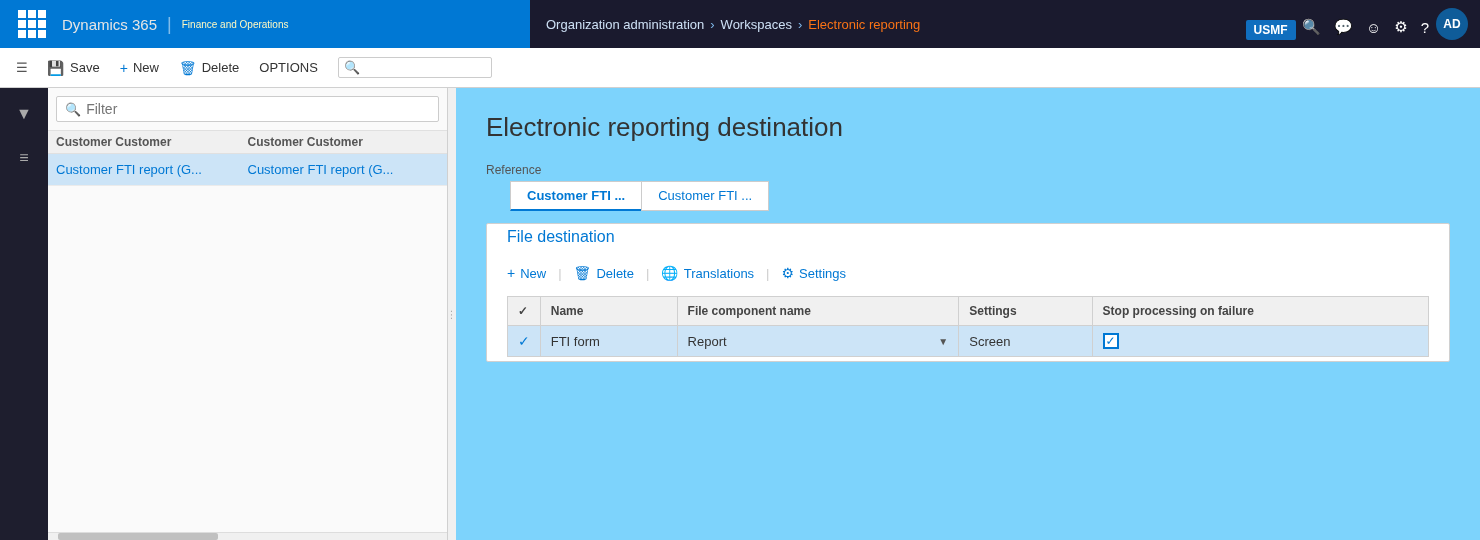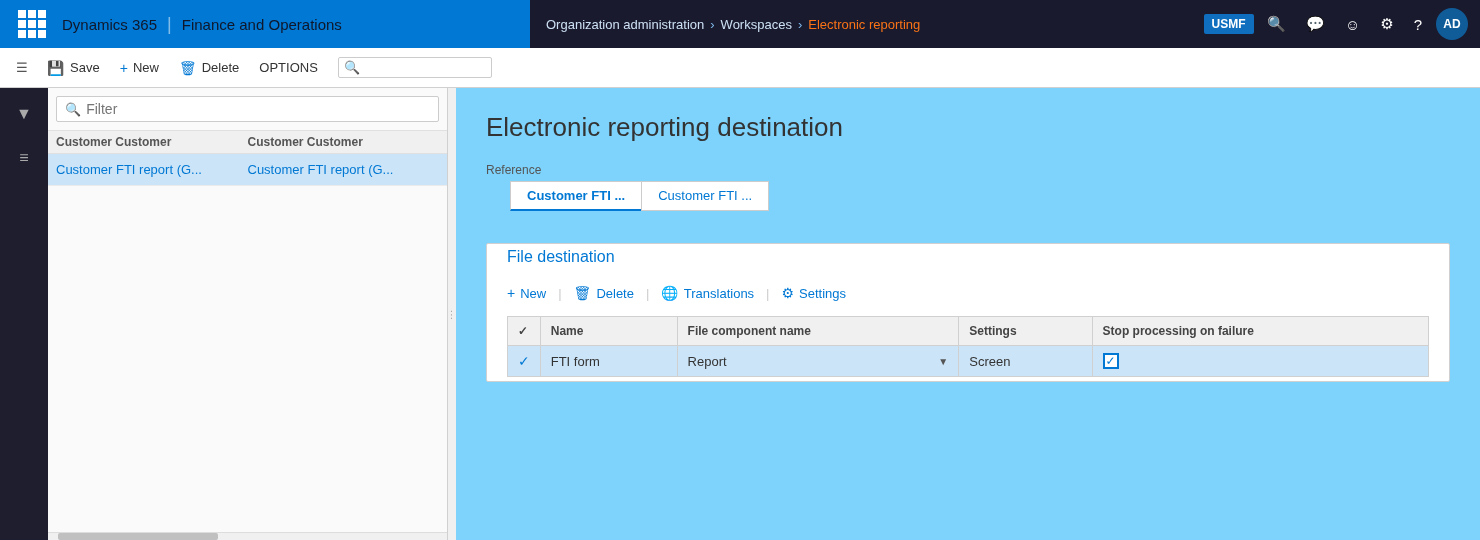--- a/index.html
+++ b/index.html
@@ -29,36 +29,36 @@
       grid-template-rows: repeat(3, 8px);
       gap: 2px;
       cursor: pointer;
     }
     .grid-icon span {
       display: block;
       width: 8px;
       height: 8px;
       background: white;
     }
-    .nav-title-d365 { font-size: 15px; font-weight: 400; color: #0f172a; }
+    .nav-title-d365 { font-size: 15px; font-weight: 400; color: #e5e5e5; }
     .nav-divider { color: rgba(255,255,255,0.5); font-size: 18px; }
-    .nav-title-fo { font-size: 15px; font-weight: 400; color: #0f172a; }
+    .nav-title-fo { font-size: 10px; font-weight: 400; color: #fef9c3; }
     .top-nav-breadcrumb {
       display: flex;
       align-items: center;
       gap: 6px;
       padding: 0 16px;
       color: #cde0f5;
       font-size: 13px;
       flex: 1;
     }
     .top-nav-right {
       display: flex;
-      align-items: center;
-      gap: 8px;
+      align-items: flex-end;
+      gap: 1px;
       padding: 0 12px;
       color: white;
     }
     .org-label {
       background: #106ebe;
       padding: 3px 8px;
       border-radius: 2px;
       font-size: 12px;
       font-weight: 600;
     }
@@ -265,21 +265,21 @@
       background: #7dd3fc;
       padding: 24px 30px;
     }
     .page-title {
       font-size: 26px;
       font-weight: 300;
       color: #333;
       margin-bottom: 20px;
     }
     .reference-section {
-      margin-bottom: 32px;
+      margin-bottom: 12px;
     }
     .reference-label {
       font-size: 12px;
       color: #555;
       margin-bottom: 4px;
     }
     .reference-tabs {
       display: flex;
       gap: 0;
       padding-left: 24px;

